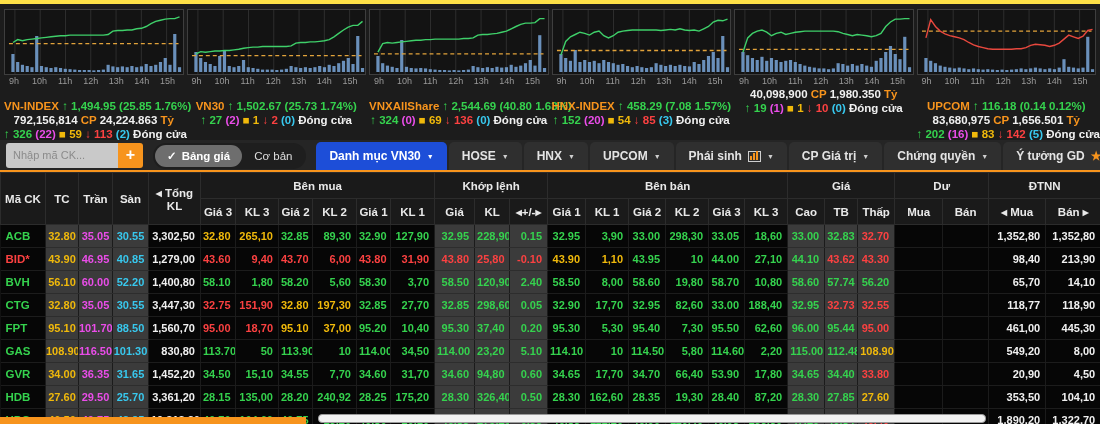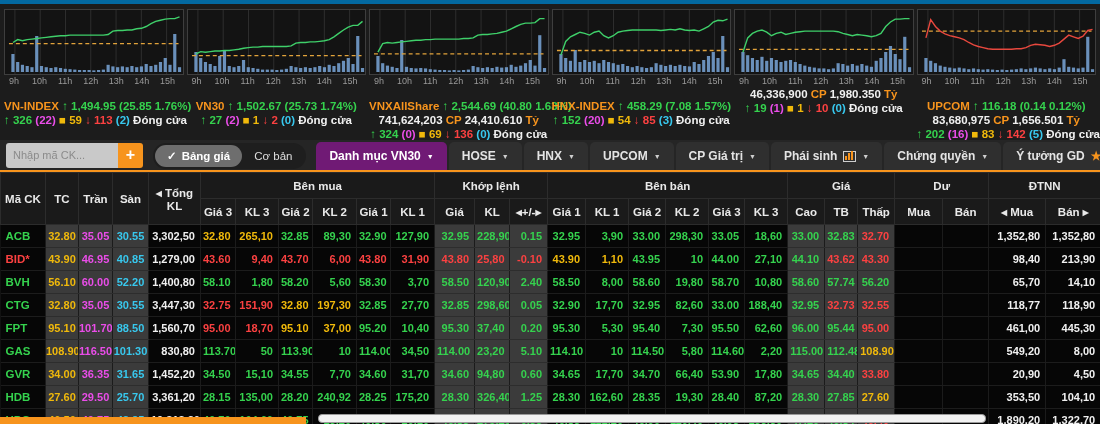--- a/index.html
+++ b/index.html
@@ -1,19 +1,19 @@
 <!DOCTYPE html>
 <html><head>
 <meta charset="utf-8">
 <style>
   html,body{margin:0;padding:0;background:#111;width:1100px;height:424px;overflow:hidden;
     font-family:"Liberation Sans",sans-serif;-webkit-font-smoothing:antialiased;position:relative}
   *{box-sizing:border-box}
   
-  .top{height:140px;background:#1c1c1c;display:flex;gap:3px;padding:5px 4px 0;border-top:4px solid #0369a1}
+  .top{height:140px;background:#1c1c1c;display:flex;gap:3px;padding:5px 4px 0;border-top:4px solid #fde047}
   .panel{flex:1;min-width:0;position:relative}
   .chartbox{height:66px;border:1px solid #3e3e3e;background:#131313;position:relative;overflow:hidden}
   .chartbox svg{display:block;width:100%;height:100%}
   .ticks{position:relative;height:12px;font-size:9px;color:#9a9a9a}
   .ticks span{position:absolute;transform:translateX(-50%);top:1px}
   .l1,.l2,.l3{text-align:center;white-space:nowrap;font-weight:bold;font-size:11.5px;line-height:14px;color:#e8e8e8}
   .l1{margin-top:12px}
   .idx-name{color:#f7941d}
   .up{color:#35d24e}.down{color:#fb4141}.refc{color:#f0b90b}.ceilc{color:#ea4de9}.floorc{color:#38c8ee}
   .unit{color:#f7941d}
@@ -26,21 +26,21 @@
   .searchwrap input::placeholder{color:#8b8b8b}
   .plusbtn{width:25px;height:25px;background:#f7941d;color:#fff;font-size:16px;font-weight:bold;border:none;
      border-radius:0 3px 3px 0;display:flex;align-items:center;justify-content:center;cursor:pointer}
   .toggle{display:flex;align-items:center;background:#1e1e1e;border-radius:14px;margin:3px 10px 3px 0;padding:2px;height:26px}
   .tg-seg{display:flex;align-items:center;gap:5px;padding:0 12px;height:22px;border-radius:12px;
      font-size:11.5px;color:#ddd;cursor:pointer;white-space:nowrap}
   .tg-seg.sel{background:#6e6e6e;color:#fff;font-weight:bold}
   .tabs{display:flex;align-items:stretch;gap:2px}
   .tab{display:flex;align-items:center;gap:6px;padding:0 13px;background:#2f2f2f;color:#e4e4e4;
      font-size:12px;font-weight:bold;border-radius:5px 5px 0 0;cursor:pointer;white-space:nowrap;margin-top:2px}
-  .tab.active{background:#701a75;color:#fff}
+  .tab.active{background:#1d4ed8;color:#fff}
   .caret{font-size:7px;color:#cfcfcf;line-height:1}
   .tab.active .caret{color:#fff}
   .star{color:#f7941d;font-size:12px}
   .chart-ico{width:13px;height:11px;border:1px solid #cfcfcf;display:inline-flex;align-items:flex-end;gap:1px;padding:1px}
   .chart-ico i{display:block;width:2px;background:#f7941d}
   
   table{border-collapse:collapse;table-layout:fixed;width:1100px}
   th{background:#1a1a1a;color:#e9e9e9;font-size:11.5px;font-weight:bold;border:1px solid #2c2c2c;height:26px;padding:0}
   td{font-size:11px;font-weight:bold;height:23px;padding:0 5px 0 2px;text-align:right;background:#060606;
      border-bottom:1px solid #1c1c1c;border-right:1px solid rgba(255,255,255,.045);overflow:hidden;white-space:nowrap}
@@ -109,20 +109,21 @@
       <div class="ticks">
         <span style="left: 5.58659%;">9h</span>
         <span style="left: 19.8324%;">10h</span>
         <span style="left: 34.0782%;">11h</span>
         <span style="left: 48.324%;">12h</span>
         <span style="left: 62.5698%;">13h</span>
         <span style="left: 76.8156%;">14h</span>
         <span style="left: 91.0615%;">15h</span>
       </div>
       <div class="l1"><span class="idx-name">VN-INDEX </span><span class="up">↑ 1,494.95 (25.85 1.76%)</span></div>
+      <div class="l2"><span class="wt">792,156,814 </span><span class="unit">CP </span><span class="wt">24,224.863 </span><span class="unit">Tỷ</span></div>
       <div class="l3"><span class="up">↑ 326 </span><span class="ceilc">(22) </span><span class="refc">■ 59 </span><span class="down">↓ 113 </span><span class="floorc">(2) </span><span class="wt">Đóng cửa</span></div>
     </div>
     <div class="panel">
       <div class="chartbox">
         <svg viewBox="0 0 179 64" preserveAspectRatio="none">
           <line x1="10" x2="10" y1="0" y2="64" stroke="#2e2e2e" stroke-width="1"></line>
           <line x1="35.5" x2="35.5" y1="0" y2="64" stroke="#2e2e2e" stroke-width="1"></line>
           <line x1="61" x2="61" y1="0" y2="64" stroke="#2e2e2e" stroke-width="1"></line>
           <line x1="86.5" x2="86.5" y1="0" y2="64" stroke="#2e2e2e" stroke-width="1"></line>
           <line x1="112" x2="112" y1="0" y2="64" stroke="#2e2e2e" stroke-width="1"></line>
@@ -233,21 +234,20 @@
       <div class="ticks">
         <span style="left: 5.58659%;">9h</span>
         <span style="left: 19.8324%;">10h</span>
         <span style="left: 34.0782%;">11h</span>
         <span style="left: 48.324%;">12h</span>
         <span style="left: 62.5698%;">13h</span>
         <span style="left: 76.8156%;">14h</span>
         <span style="left: 91.0615%;">15h</span>
       </div>
       <div class="l1"><span class="idx-name">VNXAllShare </span><span class="up">↑ 2,544.69 (40.80 1.63%)</span></div>
-      <div class="l2"><span class="wt">741,624,203 </span><span class="unit">CP </span><span class="wt">24,410.610 </span><span class="unit">Tỷ</span></div>
       <div class="l3"><span class="up">↑ 324 </span><span class="ceilc">(0) </span><span class="refc">■ 69 </span><span class="down">↓ 136 </span><span class="floorc">(0) </span><span class="wt">Đóng cửa</span></div>
     </div>
     <div class="panel">
       <div class="chartbox">
         <svg viewBox="0 0 179 64" preserveAspectRatio="none">
           <line x1="10" x2="10" y1="0" y2="64" stroke="#2e2e2e" stroke-width="1"></line>
           <line x1="35.5" x2="35.5" y1="0" y2="64" stroke="#2e2e2e" stroke-width="1"></line>
           <line x1="61" x2="61" y1="0" y2="64" stroke="#2e2e2e" stroke-width="1"></line>
           <line x1="86.5" x2="86.5" y1="0" y2="64" stroke="#2e2e2e" stroke-width="1"></line>
           <line x1="112" x2="112" y1="0" y2="64" stroke="#2e2e2e" stroke-width="1"></line>
@@ -357,21 +357,21 @@
       </div>
       <div class="ticks">
         <span style="left: 5.58659%;">9h</span>
         <span style="left: 19.8324%;">10h</span>
         <span style="left: 34.0782%;">11h</span>
         <span style="left: 48.324%;">12h</span>
         <span style="left: 62.5698%;">13h</span>
         <span style="left: 76.8156%;">14h</span>
         <span style="left: 91.0615%;">15h</span>
       </div>
-      <div class="l2"><span class="wt">46,336,900 </span><span class="unit">CP </span><span class="wt">1,980.350 </span><span class="unit">Tỷ</span></div>
+      <div class="l2"><span class="wt">40,098,900 </span><span class="unit">CP </span><span class="wt">1,980.350 </span><span class="unit">Tỷ</span></div>
       <div class="l3"><span class="up">↑ 19 </span><span class="ceilc">(1) </span><span class="refc">■ 1 </span><span class="down">↓ 10 </span><span class="floorc">(0) </span><span class="wt">Đóng cửa</span></div>
     </div>
     <div class="panel">
       <div class="chartbox">
         <svg viewBox="0 0 179 64" preserveAspectRatio="none">
           <line x1="10" x2="10" y1="0" y2="64" stroke="#2e2e2e" stroke-width="1"></line>
           <line x1="35.5" x2="35.5" y1="0" y2="64" stroke="#2e2e2e" stroke-width="1"></line>
           <line x1="61" x2="61" y1="0" y2="64" stroke="#2e2e2e" stroke-width="1"></line>
           <line x1="86.5" x2="86.5" y1="0" y2="64" stroke="#2e2e2e" stroke-width="1"></line>
           <line x1="112" x2="112" y1="0" y2="64" stroke="#2e2e2e" stroke-width="1"></line>
@@ -457,30 +457,30 @@
       </div>
       <div class="tab">
         <span>HNX</span>
         <span class="caret">▼</span>
       </div>
       <div class="tab">
         <span>UPCOM</span>
         <span class="caret">▼</span>
       </div>
       <div class="tab">
-        <span>CP Giá trị</span>
-        <span class="caret">▼</span>
-      </div>
-      <div class="tab">
         <span>Phái sinh</span>
         <span class="chart-ico">
           <i style="height: 4px;"></i>
           <i style="height: 7px;"></i>
           <i style="height: 9px;"></i>
         </span>
+        <span class="caret">▼</span>
+      </div>
+      <div class="tab">
+        <span>CP Giá trị</span>
         <span class="caret">▼</span>
       </div>
       <div class="tab">
         <span>Chứng quyền</span>
         <span class="caret">▼</span>
       </div>
       <div class="tab">
         <span>Ý tưởng GD</span>
         <span class="star">★</span>
       </div>
@@ -769,21 +769,21 @@
           <td class="shade center c-f">25.70</td>
           <td class="c-w">3,361,20</td>
           <td class="c-u">28.15</td>
           <td class="c-u">135,00</td>
           <td class="c-u">28.20</td>
           <td class="c-u">240,92</td>
           <td class="c-u">28.25</td>
           <td class="c-u">175,20</td>
           <td class="shade c-u">28.30</td>
           <td class="shade c-u">326,40</td>
-          <td class="shade c-u">1.25</td>
+          <td class="shade c-u">0.50</td>
           <td class="c-u">28.30</td>
           <td class="c-u">162,60</td>
           <td class="c-u">28.35</td>
           <td class="c-u">19,30</td>
           <td class="c-u">28.40</td>
           <td class="c-u">87,20</td>
           <td class="shade c-u">28.30</td>
           <td class="shade c-u">27.85</td>
           <td class="shade c-r">27.60</td>
           <td class="c-w"></td>

